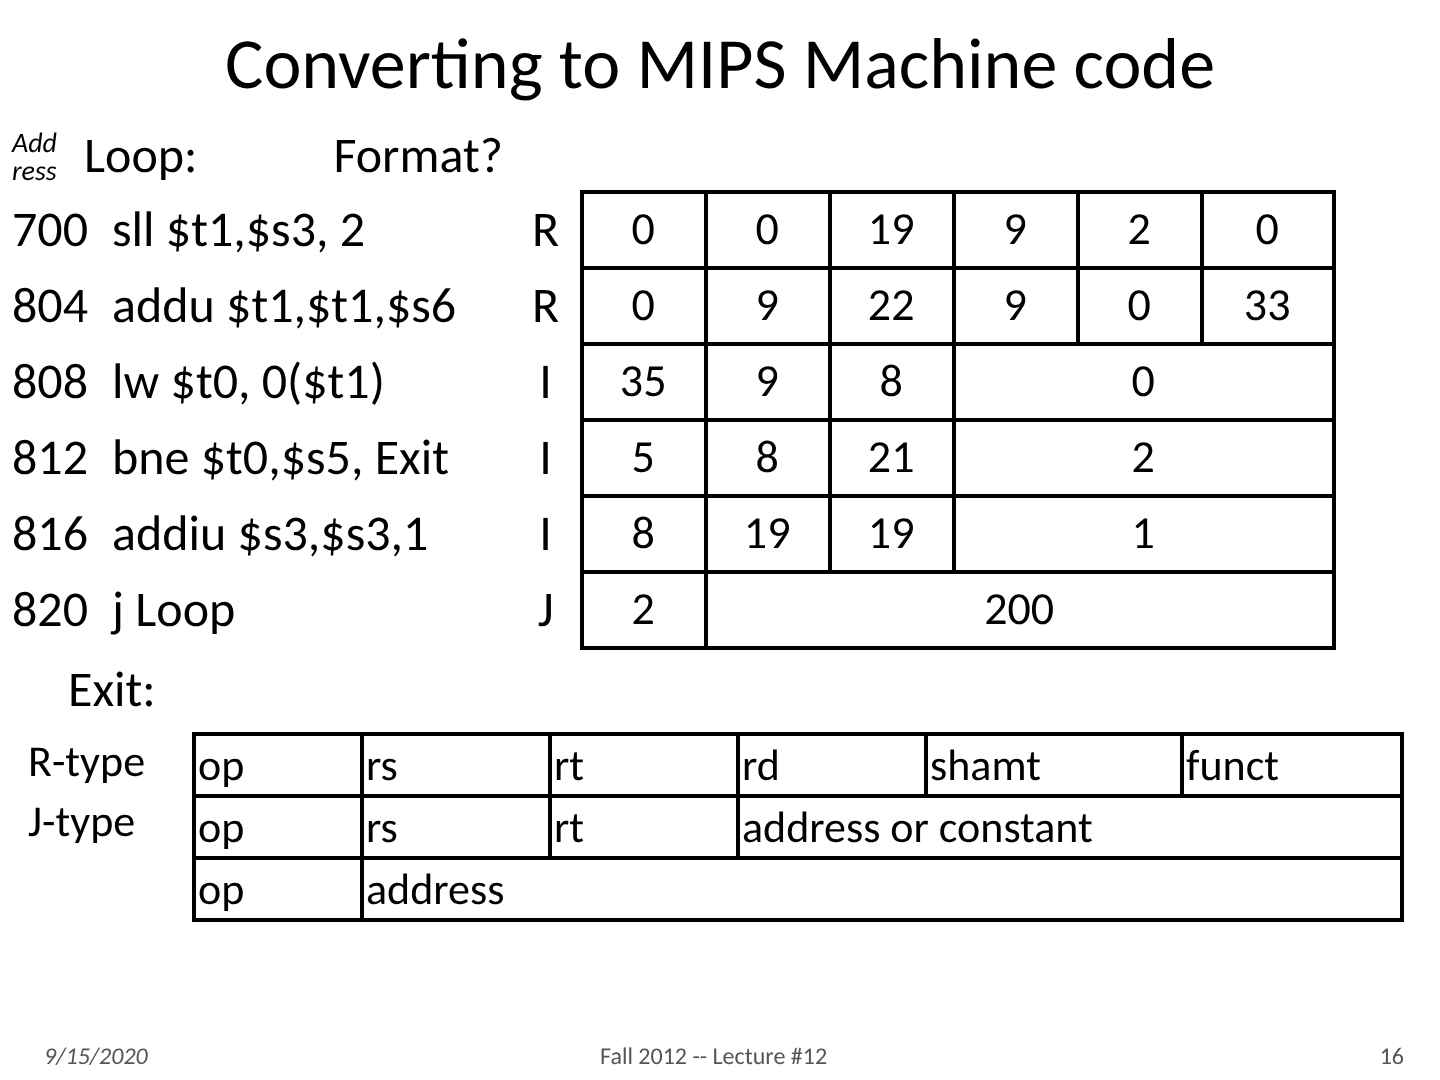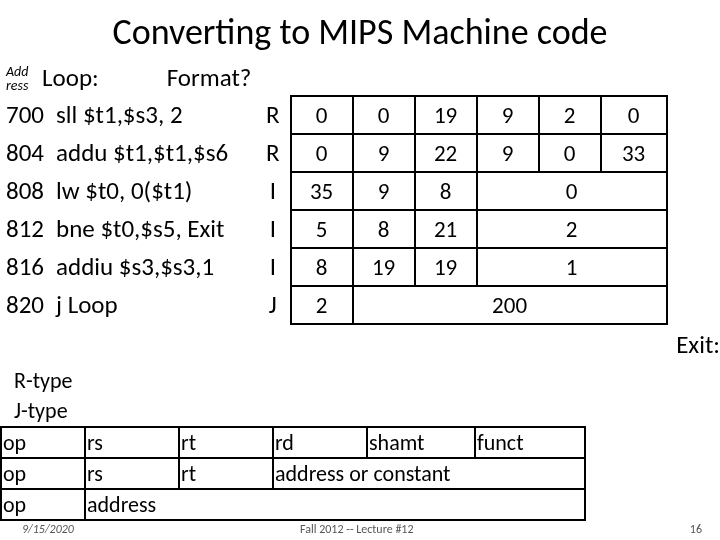--- a/index.html
+++ b/index.html
@@ -72,49 +72,47 @@
   }
   .mc .c6 { width: 62px; }
   .mc .c5 { width: 62px; }
   .mc .c5b { width: 62px; }
   .mc .cf { width: 66px; }
 
   .exit {
     font-size: 25px;
     margin-left: 34px;
     margin-top: 4px;
-    text-align: right;
   }
 
   .fmt-block {
     display: flex;
     align-items: flex-start;
     margin-top: 6px;
-    flex-direction: column;
   }
   .fmt-types {
     font-size: 22px;
     line-height: 30px;
     width: 96px;
     padding-left: 14px;
   }
   .fmt-table {
     border-collapse: collapse;
   }
   .fmt-table td {
     border: 2px solid #000;
     font-size: 22px;
     text-align: left;
     height: 30px;
   }
   .fmt-op { width: 84px; }
   .fmt-rs { width: 94px; }
   .fmt-rt { width: 94px; }
   .fmt-rd { width: 94px; margin-left: 19px; }
-  .fmt-sh { width: 108px; }
+  .fmt-sh { width: 128px; }
   .fmt-fn { width: 110px; }
 
   .footer {
     position: absolute;
     bottom: 4px;
     left: 0;
     width: 720px;
     font-size: 12px;
     color: #555;
   }

